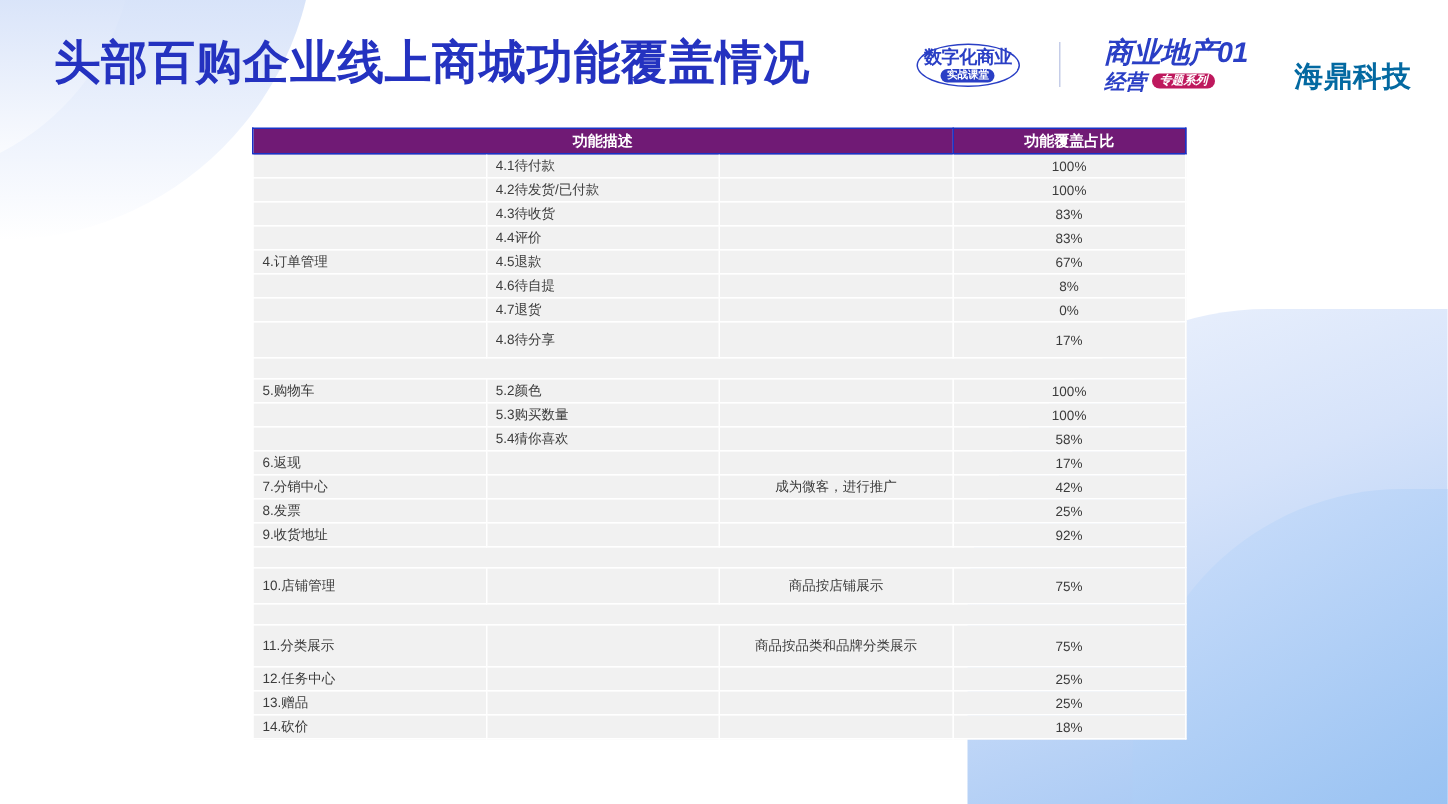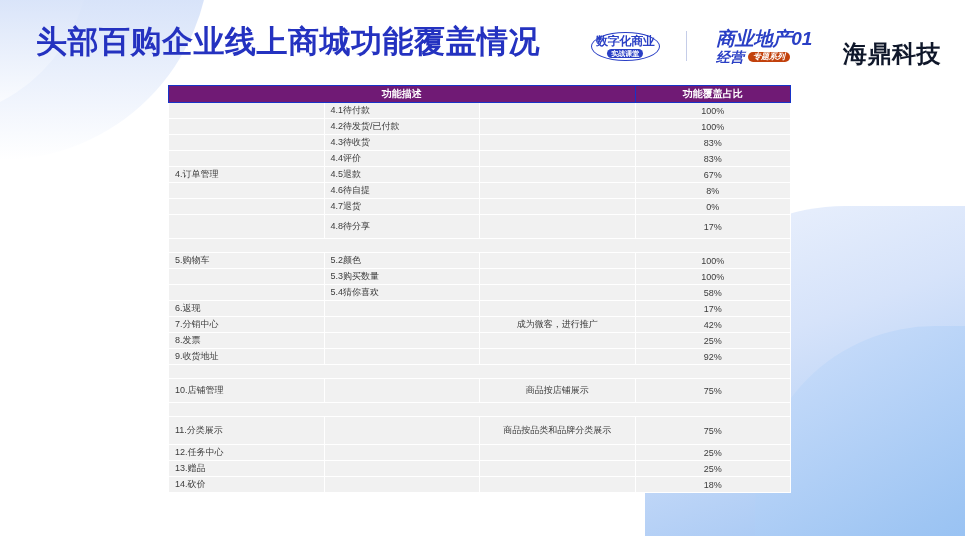--- a/index.html
+++ b/index.html
@@ -78,25 +78,25 @@
   .brand-mid{ display:flex; flex-direction:column; line-height:1; }
   .brand-mid .m1{
     font-size:19px; font-weight:bold; color:#2a3fc5;
     font-style:italic; letter-spacing:-.2px;
   }
   .brand-mid .m2row{ display:flex; align-items:center; gap:4px; margin-top:2px; }
   .brand-mid .m2{
     font-size:14px; font-weight:bold; color:#2a3fc5; font-style:italic;
   }
   .brand-mid .m3{
-    font-size:8px; font-weight:bold; color:#fff; background:#c2410c;
+    font-size:8px; font-weight:bold; color:#fff; background:#be185d;
     border-radius:8px; padding:1px 5px; font-style:italic;
   }
   .brand-right{
-    font-size:24px; font-weight:bold; color:#0f172a; margin-left:5px;
+    font-size:19px; font-weight:bold; color:#0369a1; margin-left:5px;
     letter-spacing:.5px;
     margin-top:16px;
   }
 
   
   .table-wrap{
     position:absolute; left:168px; top:85px; width:623px;
     z-index:5;
   }
   table.cov{

